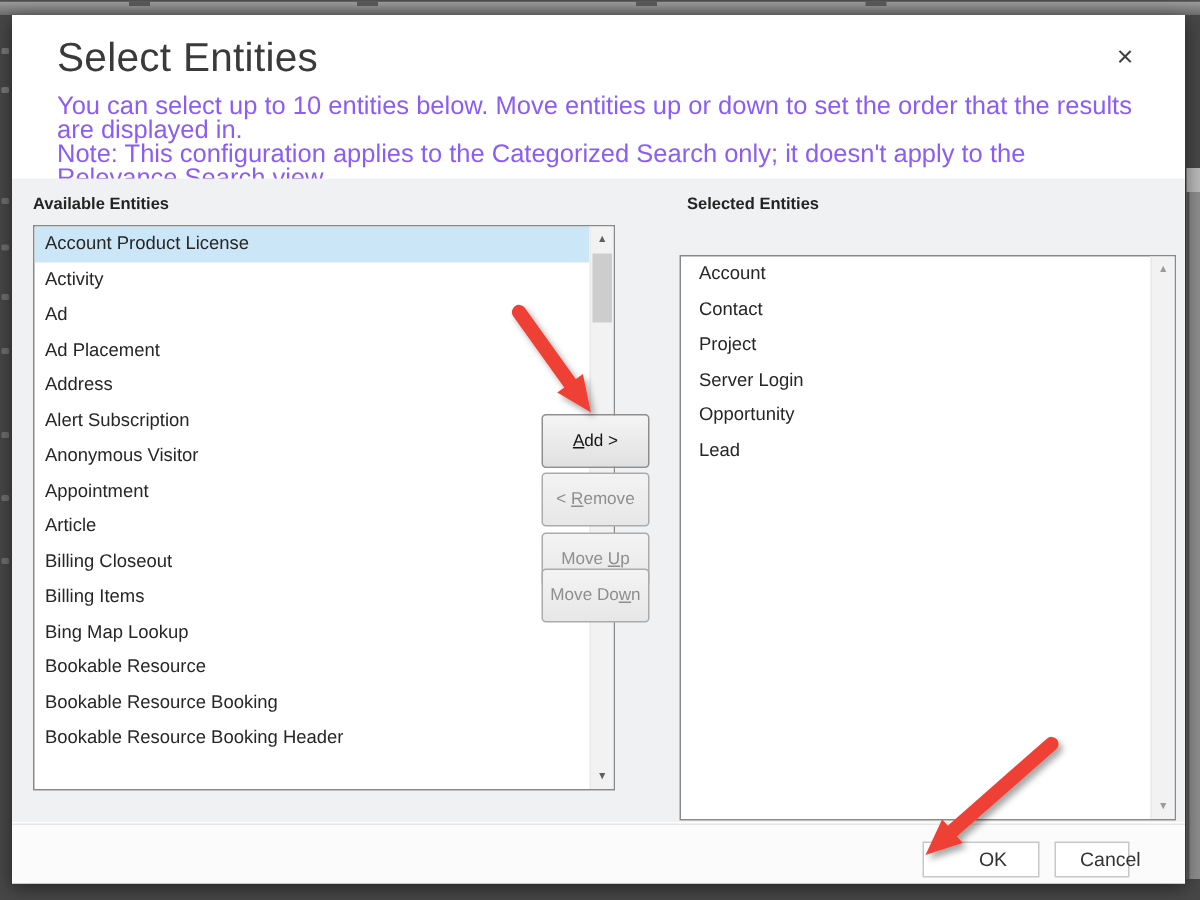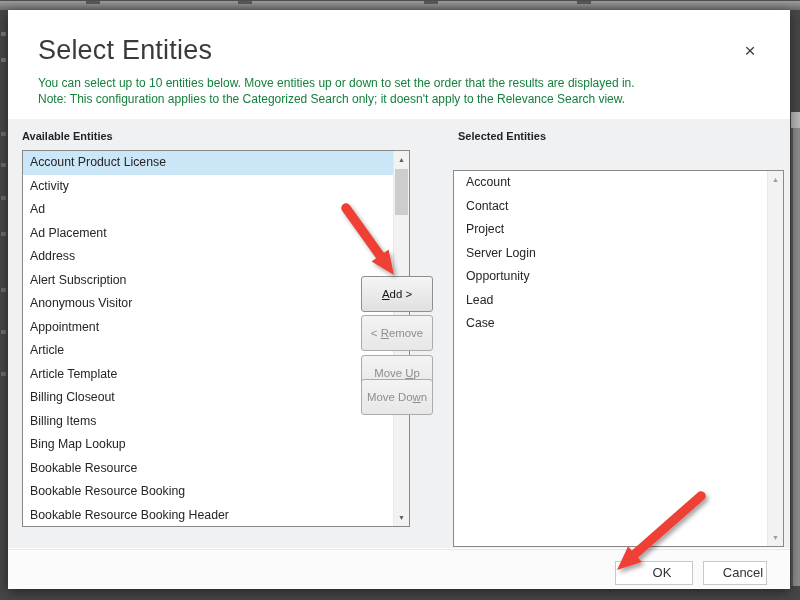--- a/index.html
+++ b/index.html
@@ -14,29 +14,29 @@
     background:linear-gradient(180deg,#9c9c9c,#6d6d6d); border-top:1px solid #4e4e4e; }
   .top-tick { position:absolute; top:0; height:3px; width:14px; background:#585858; }
   .right-band { position:absolute; left:791px; top:128px; width:9px; height:458px;
     background:#8d8d8d; border-left:2px solid #5c5c5c; }
   .right-patch { position:absolute; left:791px; top:112px; width:9px; height:16px; background:#b9b9b9; }
   .lmark { position:absolute; left:1px; width:5px; height:4px; background:#6e6e6e; border-radius:1px; }
 
   
   .dialog { position:absolute; left:8px; top:10px; width:782px; height:579px;
     background:#ffffff; box-shadow:0 3px 12px rgba(0,0,0,.5); }
-  .dlg-header { position:absolute; left:0; top:16px; right:0; height:108px;
+  .dlg-header { position:absolute; left:0; top:4px; right:0; height:108px;
     background:#fff; border-bottom:1px solid #d6d6d6; }
   .dlg-title { position:absolute; left:30px; top:9px; font-size:27px; font-weight:300;
     color:#3a3a3a; letter-spacing:.2px; }
   .dlg-close { position:absolute; right:28px; top:13px; width:24px; height:24px;
     background:none; border:none; font-size:19px; line-height:24px; text-align:center;
     color:#404040; cursor:pointer; padding:0; }
-  .dlg-desc { position:absolute; left:30px; top:49px; width:720px; font-size:12px;
-    line-height:16px; color:#15803d; }
+  .dlg-desc { position:absolute; left:30px; top:49px; width:720px; font-size:17px;
+    line-height:16px; color:#8b5cf6; }
   .dlg-desc b { font-weight:normal; }
 
   .dlg-body { position:absolute; left:0; top:109px; right:0; bottom:41px; background:#eff1f2; }
   .dlg-footer { position:absolute; left:0; bottom:0; right:0; height:40px;
     background:#fbfbfb; border-top:1px solid #e6e6e6; }
 
   .list-label { position:absolute; top:120px; font-size:11px; font-weight:bold; color:#242424; }
   .lbl-available { left:14px; }
   .lbl-selected  { left:450px; }
 
@@ -66,21 +66,21 @@
   .tbtn.disabled { color:#8e8e8e; border-color:#ababab;
     background:linear-gradient(180deg,#f3f3f3,#e7e7e7); cursor:default; }
   #btn-add { top:266px; } #btn-remove { top:305px; }
   #btn-moveup { top:345px; } #btn-movedown { top:369px; }
 
   
   .fbtn { position:absolute; top:551px; height:24px; background:#fff;
     border:1px solid #c7c7c7; font-family:"Liberation Sans",sans-serif;
     font-size:13px; color:#333; text-align:center; padding:0 0 2px 16px; cursor:pointer;margin-left:20px; }
   #btn-ok { left:587px; width:78px; }
-  #btn-cancel { left:675px; width:64px; }
+  #btn-cancel { left:675px; width:50px; }
 
   u { text-decoration:underline; }
 
   .arrows { position:absolute; left:0; top:0; width:800px; height:600px;
     pointer-events:none; z-index:50; }
 </style>
 </head>
 <body>
 
 <div class="top-strip">
@@ -121,21 +121,20 @@
     <div class="items">
         <div class="list-item selected">Account Product License</div>
         <div class="list-item">Activity</div>
         <div class="list-item">Ad</div>
         <div class="list-item">Ad Placement</div>
         <div class="list-item">Address</div>
         <div class="list-item">Alert Subscription</div>
         <div class="list-item">Anonymous Visitor</div>
         <div class="list-item">Appointment</div>
         <div class="list-item">Article</div>
-        <div class="list-item">Article Template</div>
         <div class="list-item">Billing Closeout</div>
         <div class="list-item">Billing Items</div>
         <div class="list-item">Bing Map Lookup</div>
         <div class="list-item">Bookable Resource</div>
         <div class="list-item">Bookable Resource Booking</div>
         <div class="list-item">Bookable Resource Booking Header</div>
       </div>
     <div class="scrollbar">
       <div class="sb-btn sb-up">▲</div>
       <div class="sb-thumb"></div>
@@ -144,21 +143,20 @@
   </div>
 
   <div class="listbox box-selected">
     <div class="items">
         <div class="list-item">Account</div>
         <div class="list-item">Contact</div>
         <div class="list-item">Project</div>
         <div class="list-item">Server Login</div>
         <div class="list-item">Opportunity</div>
         <div class="list-item">Lead</div>
-        <div class="list-item">Case</div>
       </div>
     <div class="scrollbar">
       <div class="sb-btn sb-up dim">▲</div>
       <div class="sb-btn sb-down dim">▼</div>
     </div>
   </div>
 
   <button class="tbtn" id="btn-add"><u>A</u>dd &gt;</button>
   <button class="tbtn disabled" id="btn-remove">&lt; <u>R</u>emove</button>
   <button class="tbtn disabled" id="btn-moveup">Move <u>U</u>p</button>

